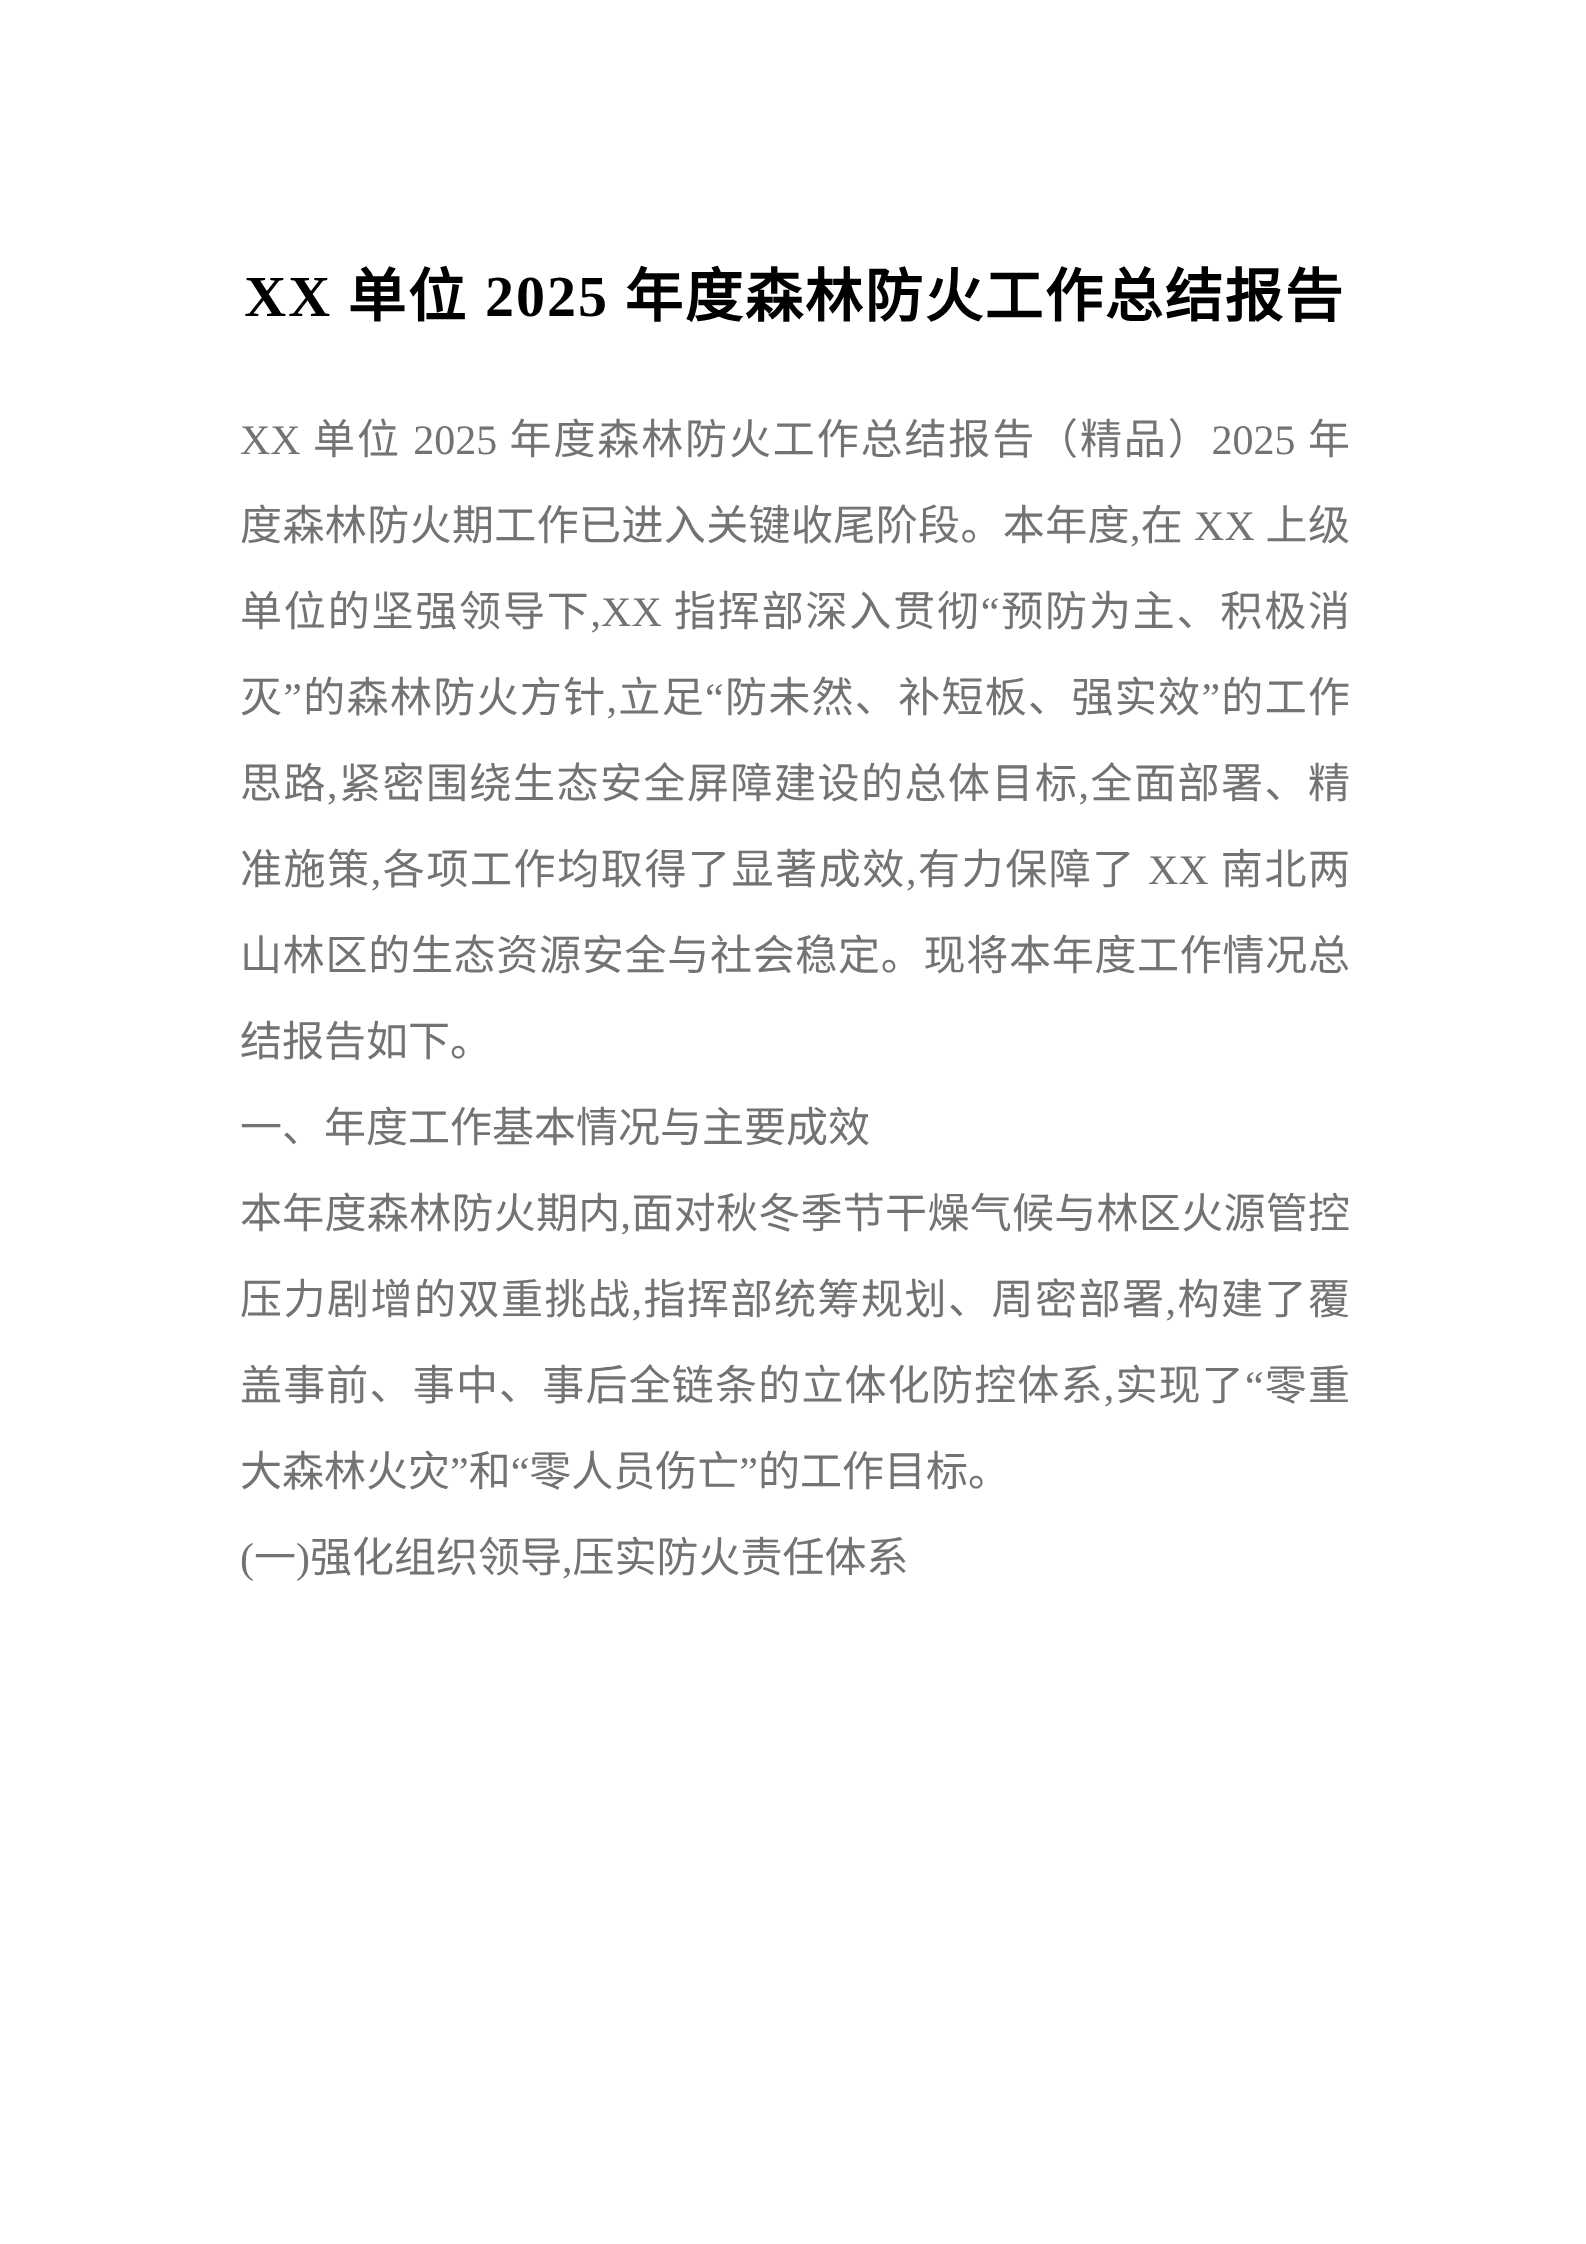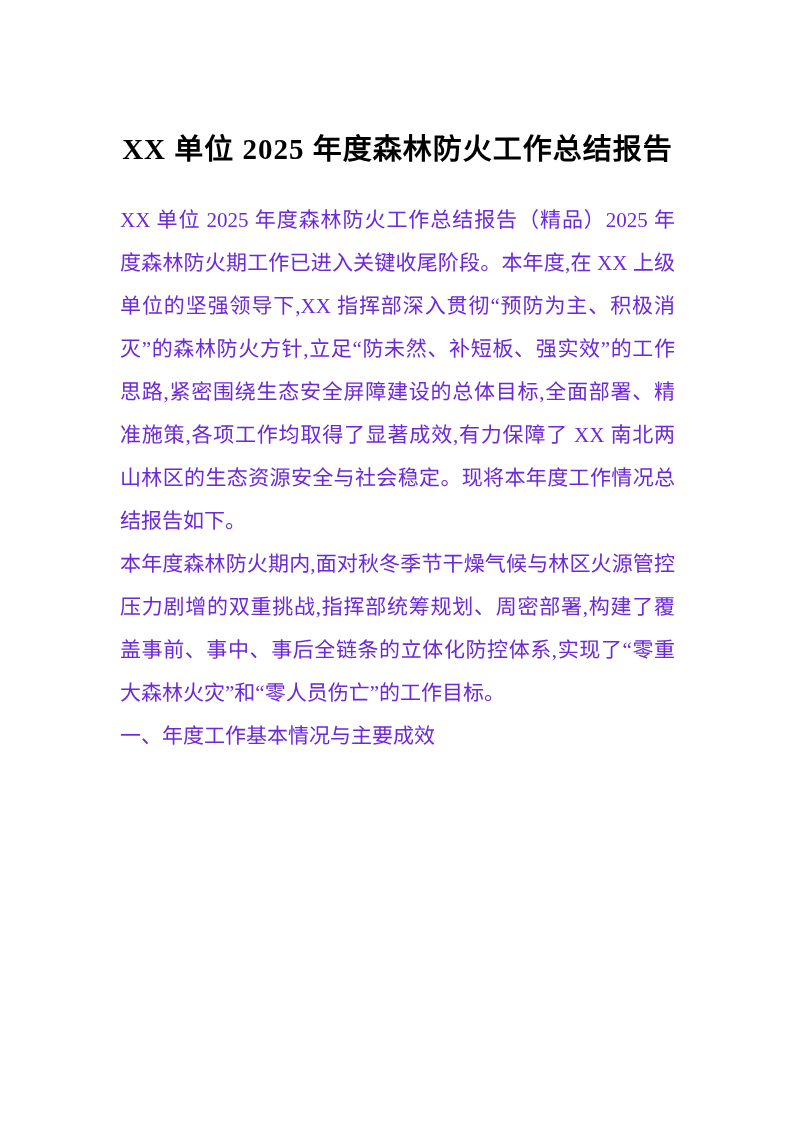--- a/index.html
+++ b/index.html
@@ -34,28 +34,29 @@
   .doc-body {
     width: 100%;
   }
   .block {
     margin: 0;
     font-size: 21px;
     line-height: 43px;
     text-align: justify;
     text-justify: inter-ideograph;
     word-break: break-all;
-    color: #6d28d9;
+    color: #737373;
   }
 </style>
 </head>
 <body>
 
 <div class="page">
   <h1 class="doc-title">
     <span class="title-line">XX 单位 2025 年度森林防火工作总结报告</span>
   </h1>
   <div class="doc-body">
       <p class="block para">XX 单位 2025 年度森林防火工作总结报告（精品）2025 年度森林防火期工作已进入关键收尾阶段。本年度,在 XX 上级单位的坚强领导下,XX 指挥部深入贯彻“预防为主、积极消灭”的森林防火方针,立足“防未然、补短板、强实效”的工作思路,紧密围绕生态安全屏障建设的总体目标,全面部署、精准施策,各项工作均取得了显著成效,有力保障了 XX 南北两山林区的生态资源安全与社会稳定。现将本年度工作情况总结报告如下。</p>
+      <p class="block heading">一、年度工作基本情况与主要成效</p>
       <p class="block para">本年度森林防火期内,面对秋冬季节干燥气候与林区火源管控压力剧增的双重挑战,指挥部统筹规划、周密部署,构建了覆盖事前、事中、事后全链条的立体化防控体系,实现了“零重大森林火灾”和“零人员伤亡”的工作目标。</p>
-      <p class="block heading">一、年度工作基本情况与主要成效</p>
+      <p class="block heading">(一)强化组织领导,压实防火责任体系</p>
     </div>
 </div>
 
 </body></html>

